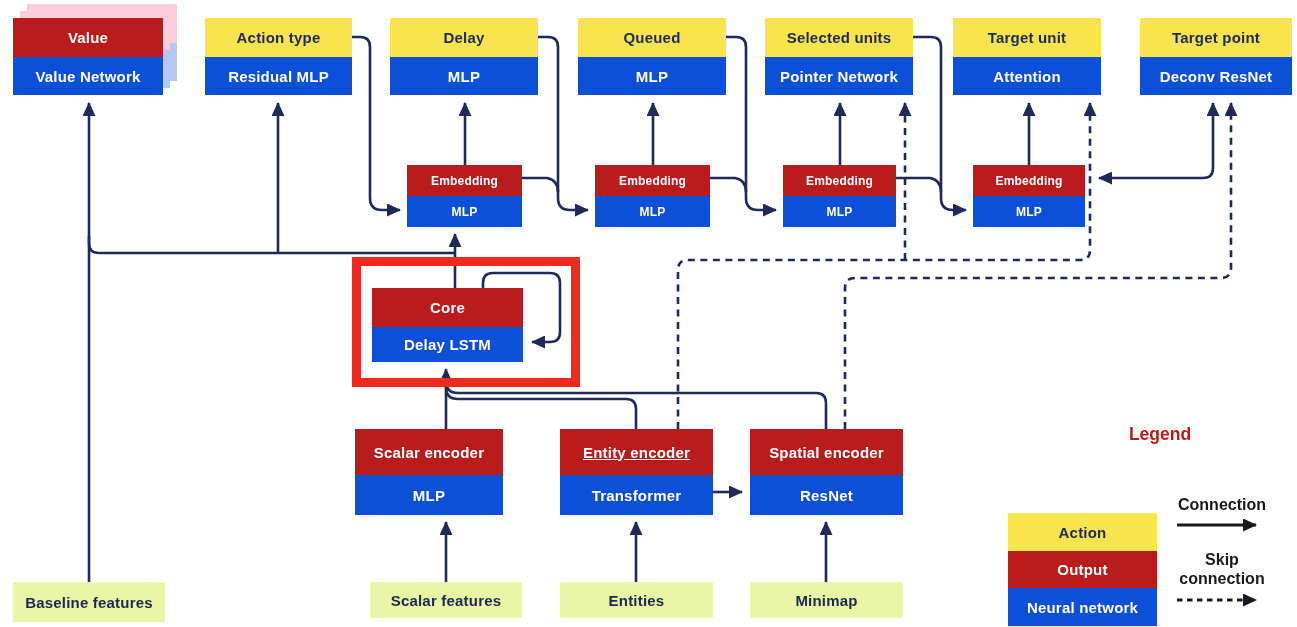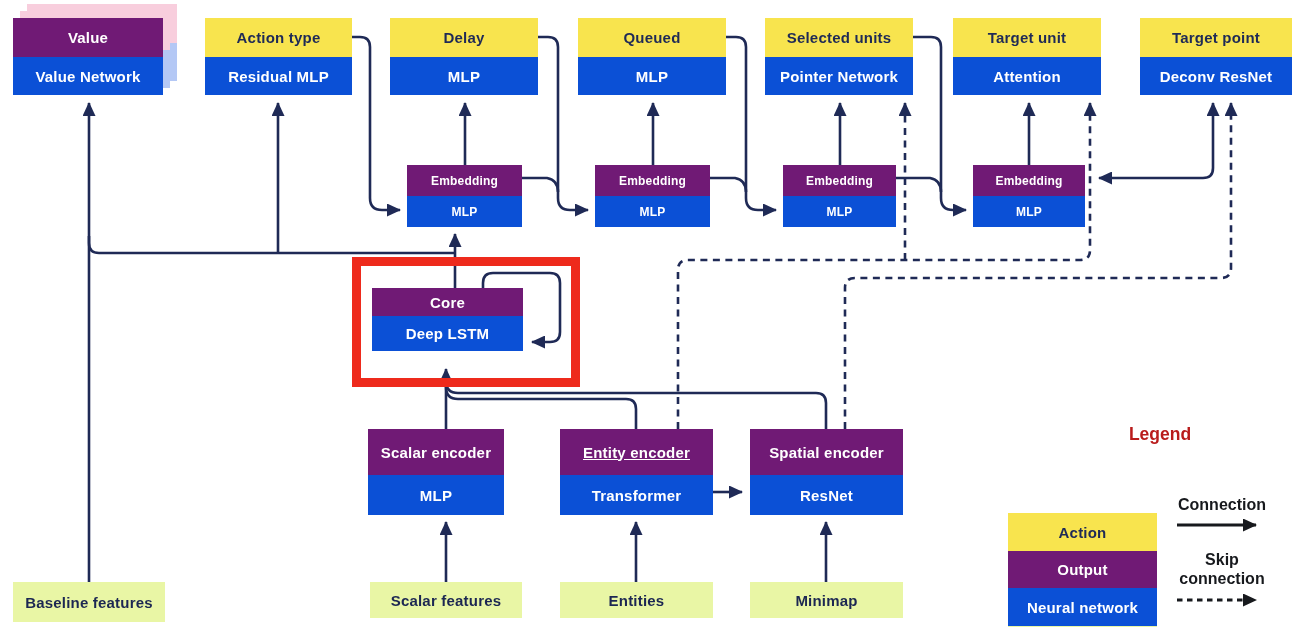--- a/index.html
+++ b/index.html
@@ -6,21 +6,21 @@
   #canvas{
     position:relative;width:1297px;height:627px;overflow:hidden;background:#ffffff;
     font-family:"Liberation Sans", sans-serif;
   }
   svg.layer{position:absolute;left:0;top:0;pointer-events:none;}
   .node{position:absolute;display:flex;flex-direction:column;z-index:2;}
   .cell{display:flex;align-items:center;justify-content:center;
         font-weight:bold;font-size:15px;letter-spacing:.2px;line-height:1;}
   .cell.sm{font-size:12px;}
   .yellow{background:#f8e44e;color:#1f2a56;}
-  .pinkc {background:#701a75;color:#ffffff;}
+  .pinkc {background:#b91c1c;color:#ffffff;}
   .bluec {background:#0b50d6;color:#ffffff;}
   .greenc{background:#e9f6a5;color:#1c2752;}
   .shadow-layer{position:absolute;z-index:1;}
   .shadow-pink{background:#f8cedd;}
   .shadow-blue{background:#b4c8f5;}
   #core-highlight{
     position:absolute;left:352px;top:257px;width:228px;height:130px;
     border:9px solid #ee2a1c;box-sizing:border-box;z-index:3;
   }
   .legend-title{position:absolute;left:1090px;top:424px;width:140px;text-align:center;
@@ -131,26 +131,26 @@
   <div class="node" style="left:783px;top:165px;width:113px;">
     <div class="cell sm pinkc" style="height:31px;">Embedding</div>
     <div class="cell sm bluec" style="height:31px;">MLP</div>
   </div>
   <div class="node" style="left:973px;top:165px;width:112px;">
     <div class="cell sm pinkc" style="height:31px;">Embedding</div>
     <div class="cell sm bluec" style="height:31px;">MLP</div>
   </div>
 
   <div class="node" style="left:372px;top:288px;width:151px;">
-    <div class="cell pinkc" style="height:28px;">Core</div>
-    <div class="cell bluec" style="height:35px;">Deep LSTM</div>
+    <div class="cell pinkc" style="height:39px;">Core</div>
+    <div class="cell bluec" style="height:35px;">Delay LSTM</div>
   </div>
   <div id="core-highlight"></div>
 
-  <div class="node" style="left:368px;top:429px;width:136px;">
+  <div class="node" style="left:355px;top:429px;width:148px;">
     <div class="cell pinkc" style="height:46px;">Scalar encoder</div>
     <div class="cell bluec" style="height:40px;">MLP</div>
   </div>
   <div class="node" style="left:560px;top:429px;width:153px;">
     <div class="cell pinkc" style="height:46px;text-decoration:underline;">Entity encoder</div>
     <div class="cell bluec" style="height:40px;">Transformer</div>
   </div>
   <div class="node" style="left:750px;top:429px;width:153px;">
     <div class="cell pinkc" style="height:46px;">Spatial encoder</div>
     <div class="cell bluec" style="height:40px;">ResNet</div>

